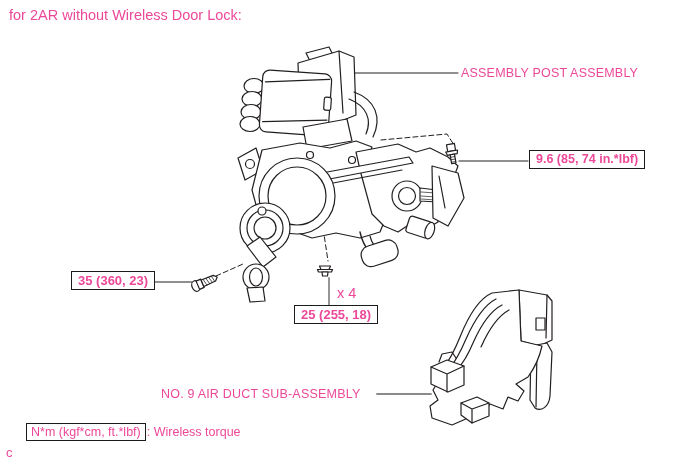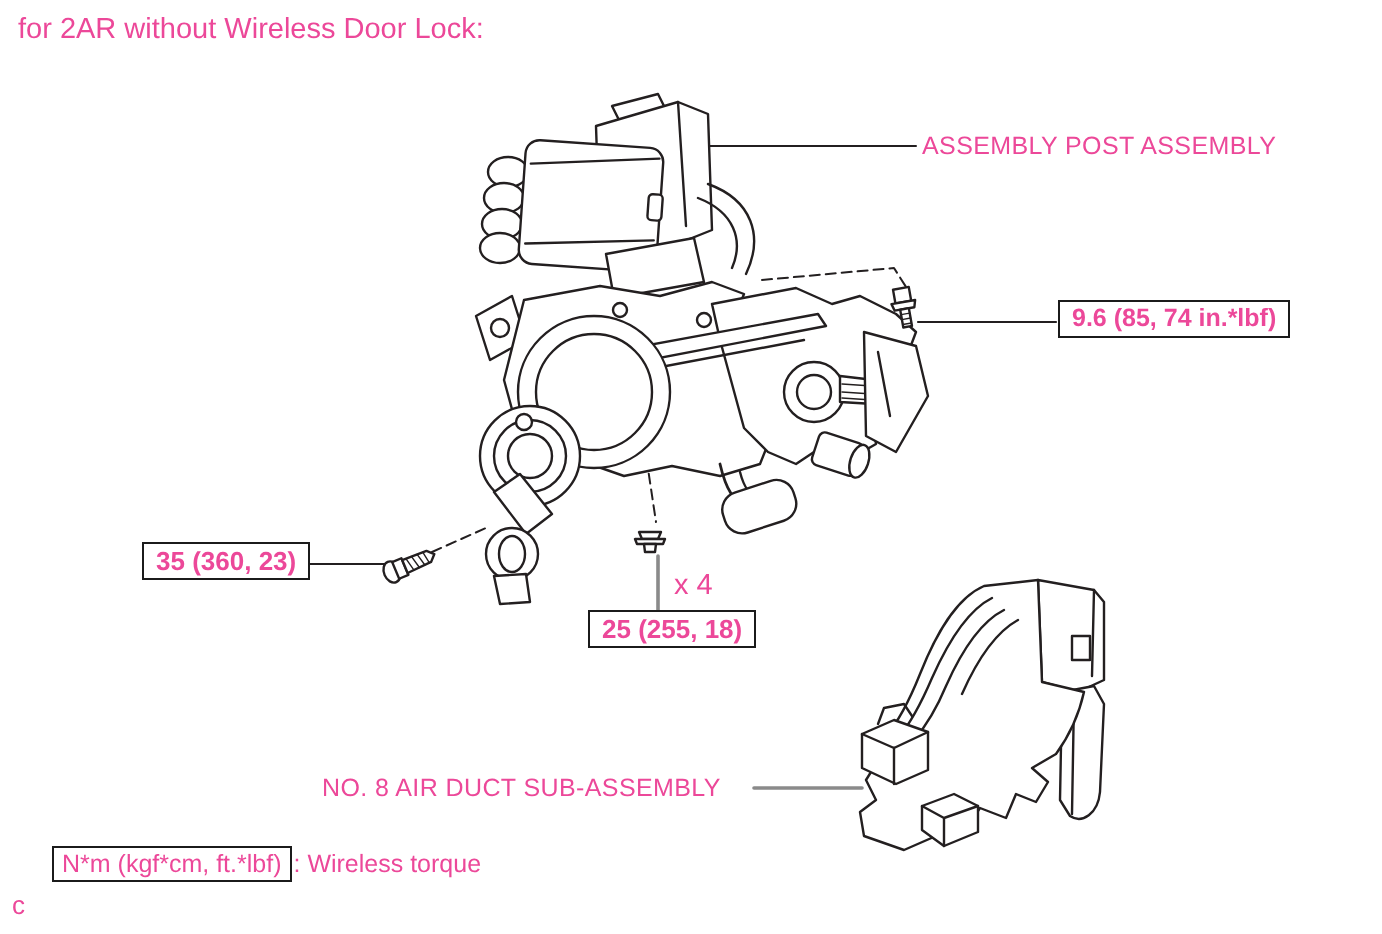--- a/index.html
+++ b/index.html
@@ -167,21 +167,21 @@
   <div class="abs callout steering">ASSEMBLY POST ASSEMBLY</div>
 
   <div class="abs torque-box torque-upper">9.6 (85, 74 in.*lbf)</div>
 
   <div class="abs torque-box torque-left">35 (360, 23)</div>
 
   <div class="abs torque-box torque-lower">25 (255, 18)</div>
 
   <div class="abs qty-note">x 4</div>
 
-  <div class="abs callout duct">NO. 8 AIR DUCT SUB-ASSEMBLY</div>
+  <div class="abs callout duct">NO. 9 AIR DUCT SUB-ASSEMBLY</div>
 
   <div class="abs legend">
     <span class="unit-box">N*m (kgf*cm, ft.*lbf)</span>
     <span class="desc">: Wireless torque</span>
   </div>
 
   <div class="abs footnote">c</div>
 </div>
 
 </body></html>

